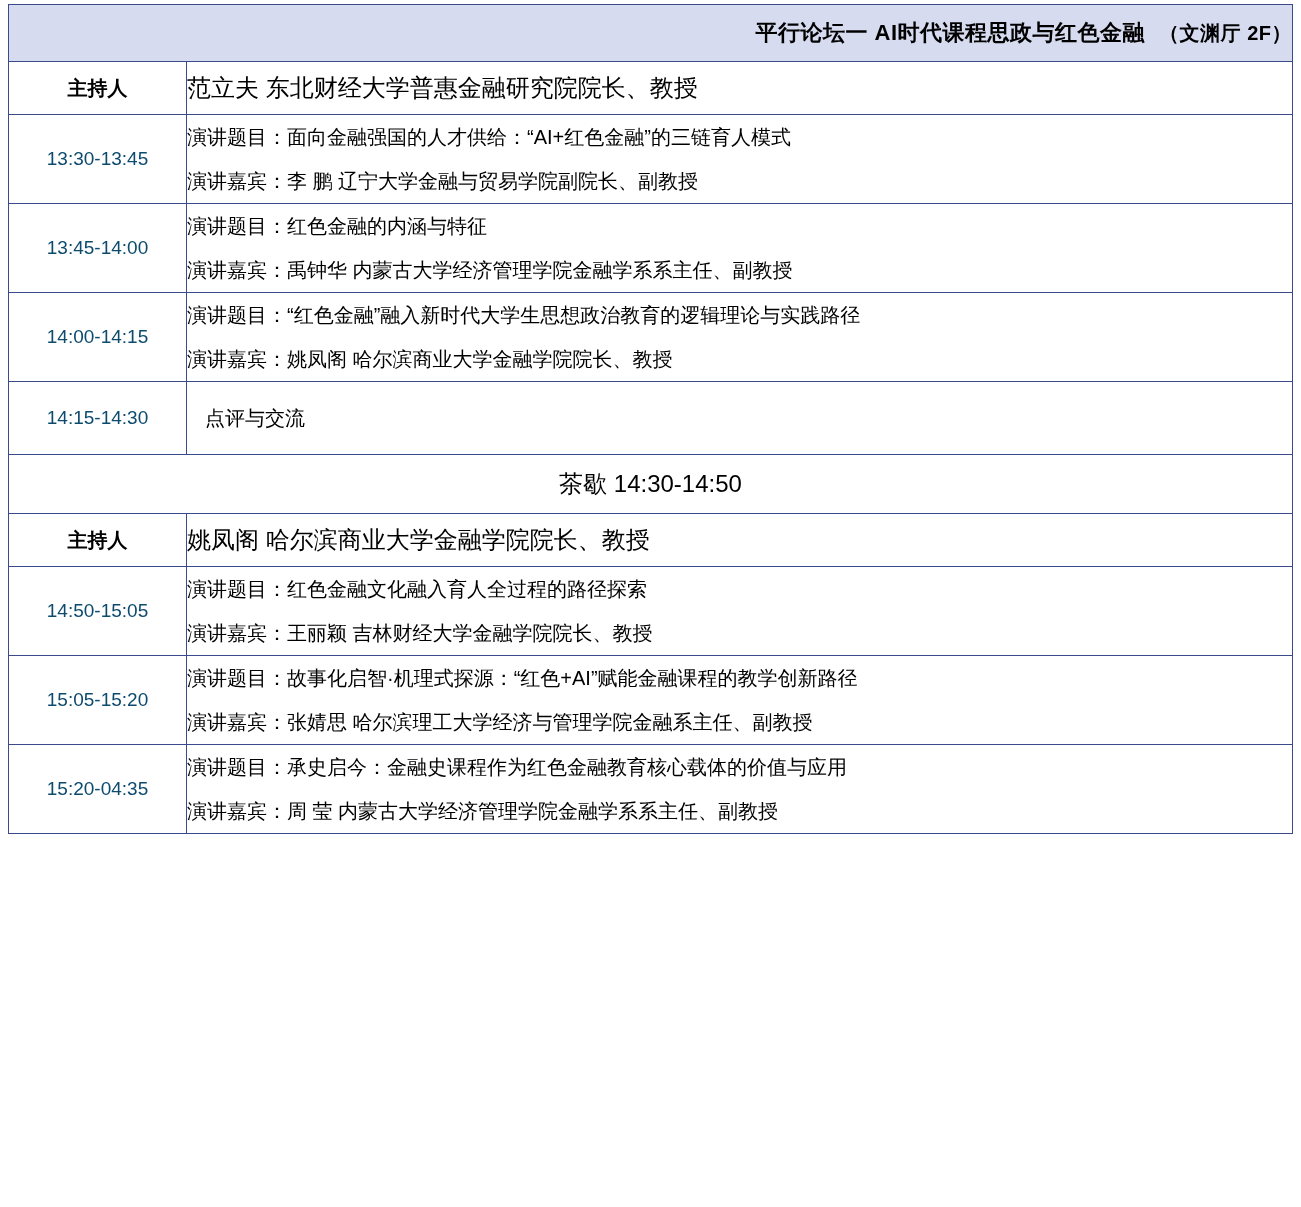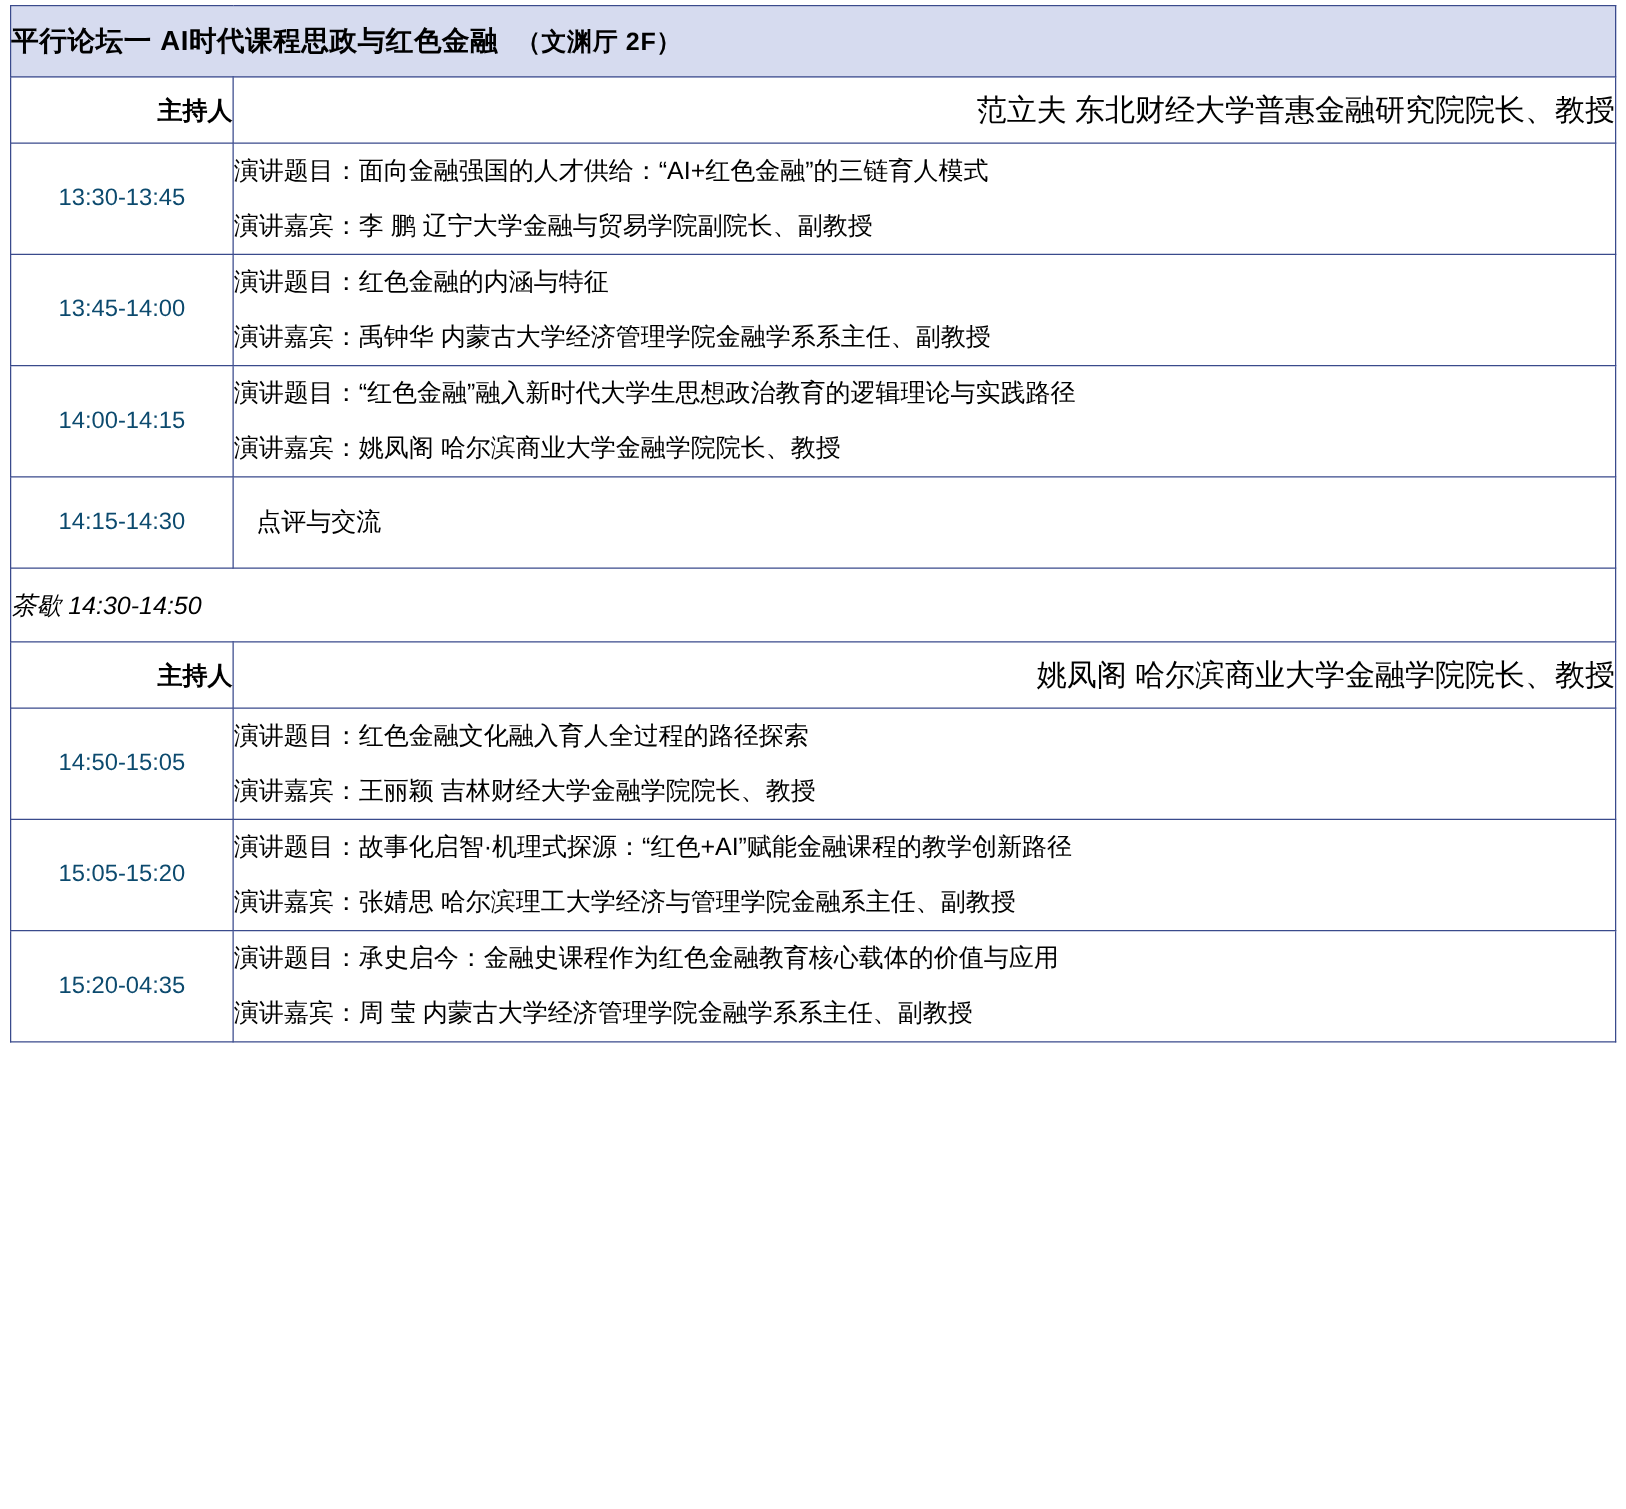--- a/index.html
+++ b/index.html
@@ -24,21 +24,21 @@
     width: 1285px;
     table-layout: fixed;
   }
   table.agenda td {
     border: 1px solid #3a4a8c;
     vertical-align: middle;
     padding: 0;
   }
   .title-cell {
     background: #d6dbef;
-    text-align: left;
+    text-align: right;
     height: 56px;
     font-size: 22px;
     font-weight: bold;
     letter-spacing: 0.5px;
   }
   .title-cell .venue {
     font-weight: bold;
     font-size: 20px;
     padding-left: 14px;
   }
@@ -69,27 +69,26 @@
     padding: 7px 0;
     white-space: nowrap;
     overflow: hidden;
     text-overflow: ellipsis;
   }
   .host-name {
     font-size: 24px;
     padding: 6px 0 6px 18px;
   }
   .break-cell {
-    text-align: left;
-    font-size: 20px;
+    text-align: center;
+    font-size: 24px;
     height: 58px;
     padding: 6px;
-    font-style: italic;
   }
-  .row-host td { height: 52px; text-align: right; }
+  .row-host td { height: 52px; }
   .row-single td { height: 52px; }
 </style>
 </head>
 <body>
 
 <div class="sheet">
   <table class="agenda">
     <colgroup>
       <col class="col-time">
       <col>

